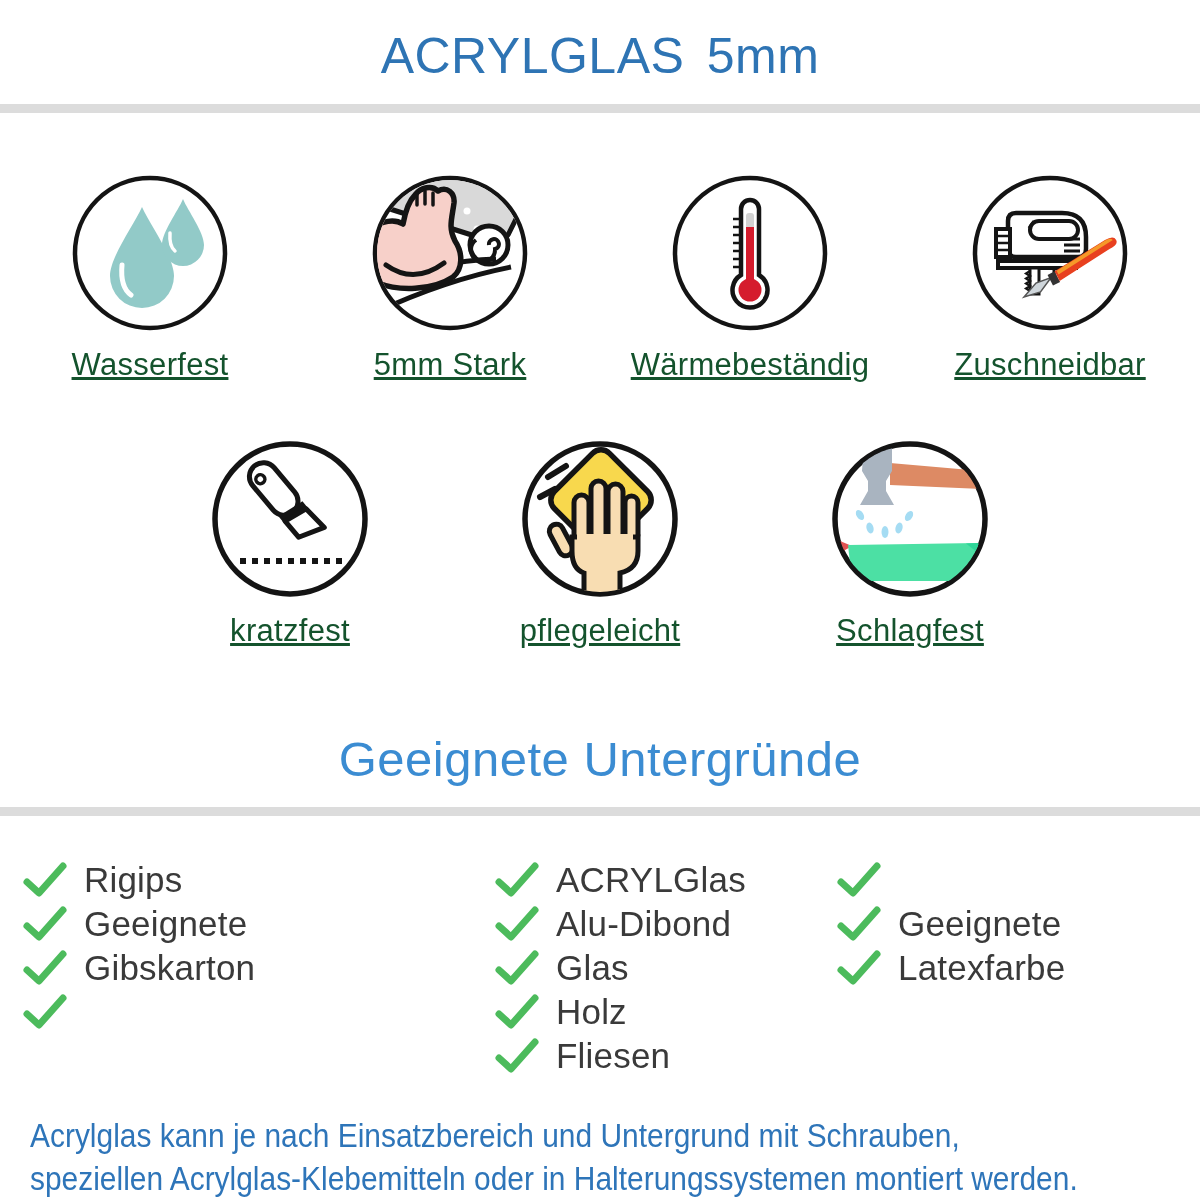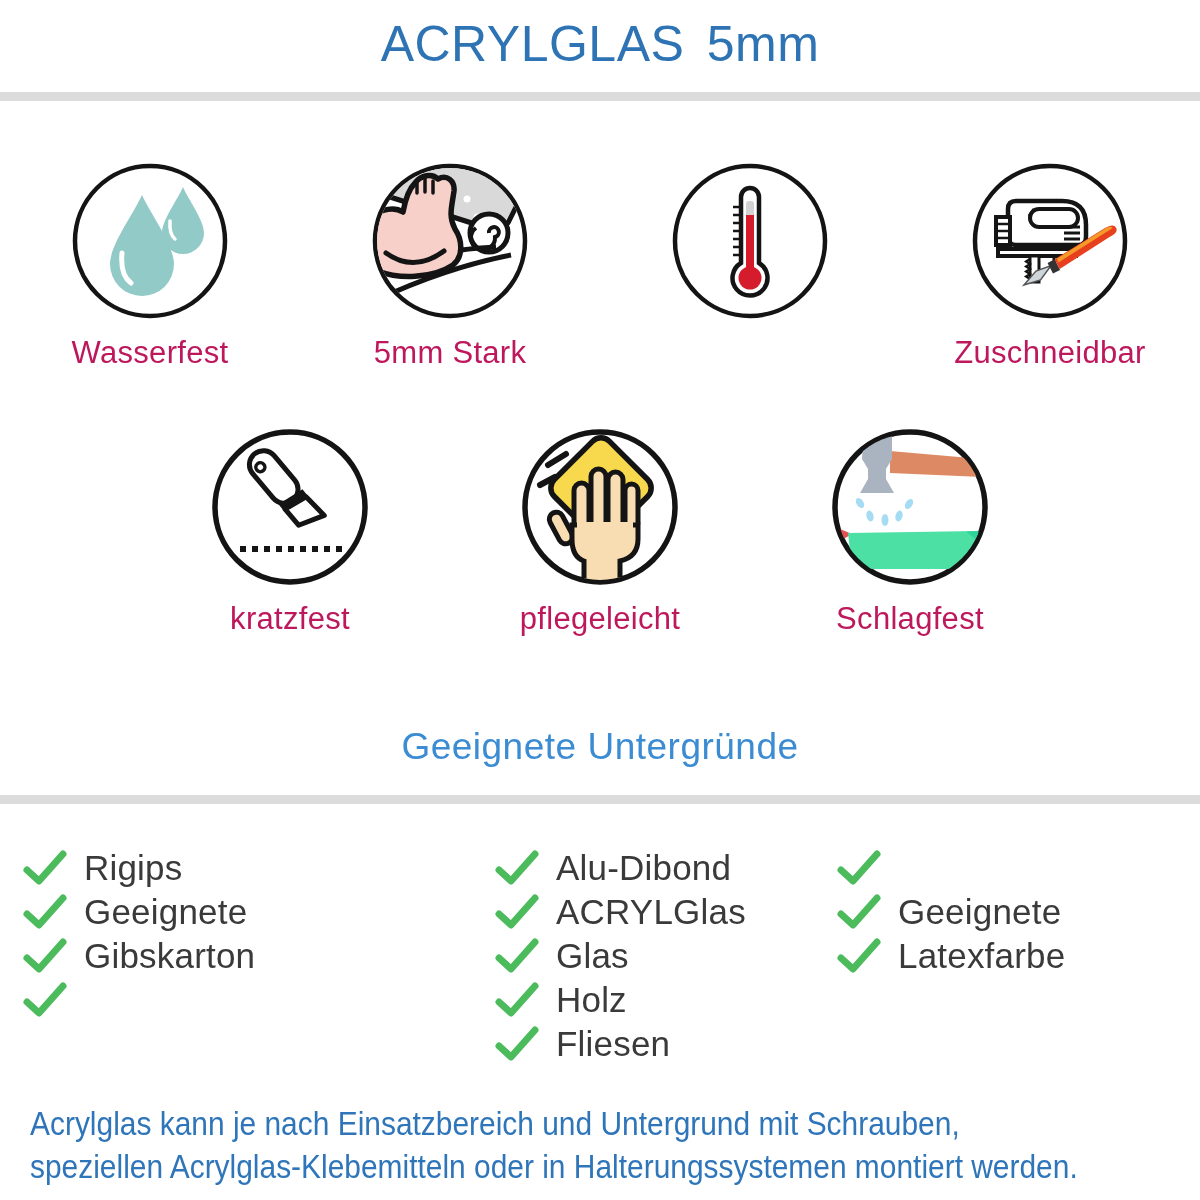--- a/index.html
+++ b/index.html
@@ -4,41 +4,41 @@
 <style>
   html, body { margin: 0; padding: 0; background: #ffffff; }
   body {
     width: 1200px; height: 1200px; overflow: hidden;
     font-family: "Liberation Sans", sans-serif;
     -webkit-font-smoothing: antialiased;
   }
   .page { position: relative; width: 1200px; height: 1200px; overflow: hidden; background:#fff; }
 
   h1.title {
-    margin: 0; padding-top: 10px; height: 68px;
+    margin: 0; padding-top: 22px; height: 68px;
     text-align: center; font-size: 50px; font-weight: 500;
     color: #2e74b4; letter-spacing: 0.5px; word-spacing: 8px; line-height: 68px;
   }
   .divider { height: 9px; background: #dcdcdc; width: 100%; }
   .divider.top { margin-top: 14px; }
   .divider.mid { margin-top: 16px; }
 
   .icons-row { display: flex; justify-content: center; }
   .icons-row.row-a { margin-top: 60px; }
   .icons-row.row-b { margin-top: 56px; width: 930px; margin-left: auto; margin-right: auto; }
   .feat { flex: 1 1 0; display: flex; flex-direction: column; align-items: center; }
   .feat svg.circ { display: block; }
   .feat-label {
     margin-top: 14px; font-size: 31px; line-height: 36px;
-    color: #be185d; text-align: center; letter-spacing: 0.3px;
+    color: #14532d; text-align: center; letter-spacing: 0.3px; text-decoration: underline;
   }
 
   h2.subtitle {
     margin: 78px 0 0 0; height: 64px; line-height: 64px;
-    text-align: center; font-size: 37px; font-weight: 500;
+    text-align: center; font-size: 49px; font-weight: 500;
     color: #3b8cd2; letter-spacing: 0.5px;
   }
 
   .subs {
     margin-top: 42px; padding-left: 22px;
     display: grid; grid-template-columns: 472px 342px auto;
   }
   .scol { display: flex; flex-direction: column; }
   .sitem { height: 44px; display: flex; align-items: center; gap: 16px; }
   .sitem svg { flex: 0 0 auto; display: block; }
@@ -99,20 +99,21 @@
 
     <div class="feat">
       <svg class="circ" width="160" height="160" viewBox="0 0 160 160">
         <circle cx="80" cy="80" r="75" fill="#fff" stroke="#141414" stroke-width="4.5"></circle>
         <path d="M71 36 a9 9 0 0 1 18 0 V102 a17.5 17.5 0 1 1 -18 0 Z" fill="#fff" stroke="#141414" stroke-width="4.5"></path>
         <rect x="76" y="40" width="8" height="16" rx="3" fill="#d2d2d2"></rect>
         <rect x="76" y="54" width="8" height="56" fill="#d51c2d"></rect>
         <circle cx="80" cy="117" r="11.5" fill="#d51c2d"></circle>
         <path d="M63 46 h8 M63 54 h8 M63 62 h8 M63 70 h8 M63 78 h8 M63 86 h8 M63 94 h8" stroke="#141414" stroke-width="2.6"></path>
       </svg>
+      <span class="feat-label">Wärmebeständig</span>
     </div>
 
     <div class="feat">
       <svg class="circ" width="160" height="160" viewBox="0 0 160 160">
         <circle cx="80" cy="80" r="75" fill="#fff" stroke="#141414" stroke-width="4.5"></circle>
         <g stroke="#141414" fill="none">
           <path d="M48 40 h44 q24 0 24 24 v12 q0 8 -8 8 h-62 q-8 0 -8 -8 V48 q0 -8 8 -8 Z" fill="#fff" stroke-width="4.5" stroke-linejoin="round"></path>
           <rect x="60" y="48" width="48" height="18" rx="9" fill="#fff" stroke-width="4"></rect>
           <path d="M64 48 l-5 7" stroke-width="3"></path>
           <path d="M94 66 h16 M94 72 h16 M94 78 h16" stroke-width="3"></path>
@@ -231,27 +232,27 @@
             <path d="M5 21 L17 32 L41 5" stroke="#4cbb5c" stroke-width="7" fill="none" stroke-linecap="round" stroke-linejoin="round"></path>
           </svg>
       </div>
     </div>
 
     <div class="scol">
       <div class="sitem">
         <svg width="46" height="38" viewBox="0 0 46 38">
             <path d="M5 21 L17 32 L41 5" stroke="#4cbb5c" stroke-width="7" fill="none" stroke-linecap="round" stroke-linejoin="round"></path>
           </svg>
+        <span class="slabel">ACRYLGlas</span>
+      </div>
+      <div class="sitem">
+        <svg width="46" height="38" viewBox="0 0 46 38">
+            <path d="M5 21 L17 32 L41 5" stroke="#4cbb5c" stroke-width="7" fill="none" stroke-linecap="round" stroke-linejoin="round"></path>
+          </svg>
         <span class="slabel">Alu-Dibond</span>
-      </div>
-      <div class="sitem">
-        <svg width="46" height="38" viewBox="0 0 46 38">
-            <path d="M5 21 L17 32 L41 5" stroke="#4cbb5c" stroke-width="7" fill="none" stroke-linecap="round" stroke-linejoin="round"></path>
-          </svg>
-        <span class="slabel">ACRYLGlas</span>
       </div>
       <div class="sitem">
         <svg width="46" height="38" viewBox="0 0 46 38">
             <path d="M5 21 L17 32 L41 5" stroke="#4cbb5c" stroke-width="7" fill="none" stroke-linecap="round" stroke-linejoin="round"></path>
           </svg>
         <span class="slabel">Glas</span>
       </div>
       <div class="sitem">
         <svg width="46" height="38" viewBox="0 0 46 38">
             <path d="M5 21 L17 32 L41 5" stroke="#4cbb5c" stroke-width="7" fill="none" stroke-linecap="round" stroke-linejoin="round"></path>

